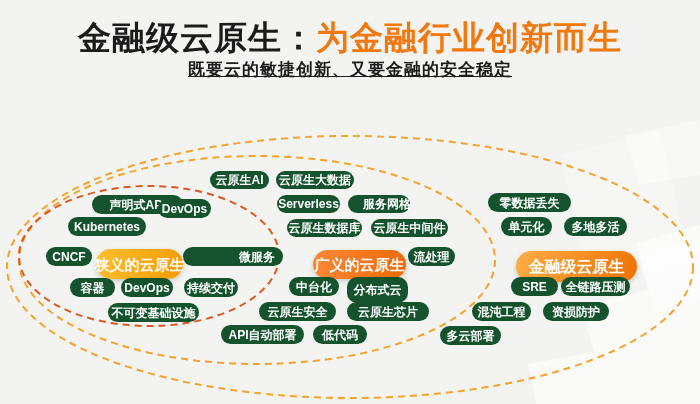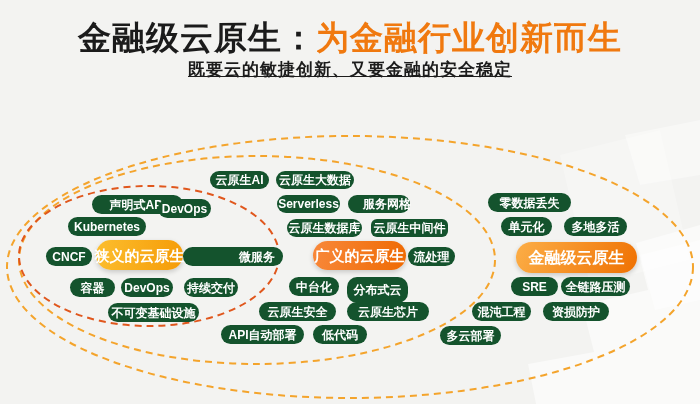--- a/index.html
+++ b/index.html
@@ -26,20 +26,21 @@
   
   .pill{
     position:absolute;display:flex;align-items:center;justify-content:center;
     background:#14532d;color:#ffffff;border-radius:10px;
     font-size:12px;font-weight:bold;white-space:nowrap;line-height:1;
   }
   .pill-center{
     position:absolute;display:flex;align-items:center;justify-content:center;
     color:#ffffff;border-radius:16px;font-weight:800;white-space:nowrap;line-height:1;
     box-shadow:0 2px 5px rgba(0,0,0,0.18);
+    margin-top:9px;
   }
   .pc-narrow{background:linear-gradient(100deg,#fcbe2e 0%,#f59b07 100%);font-size:15px;}
   .pc-broad{background:linear-gradient(100deg,#f8883a 0%,#ef6a02 100%);font-size:15px;}
   .pc-financial{background:linear-gradient(115deg,#fcae47 0%,#ef7102 100%);font-size:16px;}
 </style>
 </head>
 <body>
 
 <svg class="bg-decor" viewBox="0 0 700 404">
   <polygon points="700,225 636,243 648,290 582,305 594,352 528,364 536,404 700,404" fill="#ffffff" opacity="0.55"></polygon>
@@ -68,21 +69,21 @@
 <div class="pill" style="left:70px;top:278px;width:45px;height:19px;">容器</div>
 <div class="pill" style="left:121px;top:278px;width:52px;height:19px;">DevOps</div>
 <div class="pill" style="left:184px;top:278px;width:54px;height:19px;">持续交付</div>
 <div class="pill" style="left:108px;top:303px;width:91px;height:19px;">不可变基础设施</div>
 
 <div class="pill" style="left:210px;top:171px;width:59px;height:18px;">云原生AI</div>
 <div class="pill" style="left:276px;top:171px;width:78px;height:18px;">云原生大数据</div>
 <div class="pill" style="left:277px;top:195px;width:63px;height:18px;">Serverless</div>
 <div class="pill" style="left:348px;top:195px;width:46px;height:18px;padding-left:16px;">服务网格</div>
 <div class="pill" style="left:287px;top:219px;width:75px;height:18px;">云原生数据库</div>
-<div class="pill" style="left:371px;top:219px;width:77px;height:18px;border-radius:6px;">云原生中间件</div>
+<div class="pill" style="left:371px;top:219px;width:77px;height:18px;">云原生中间件</div>
 <div class="pill-center pc-broad" style="left:313px;top:241px;width:93px;height:29px;">广义的云原生</div>
 <div class="pill" style="left:408px;top:247px;width:47px;height:19px;">流处理</div>
 <div class="pill" style="left:289px;top:277px;width:50px;height:19px;">中台化</div>
 <div class="pill" style="left:347px;top:277px;width:61px;height:26px;">分布式云</div>
 <div class="pill" style="left:259px;top:302px;width:77px;height:19px;">云原生安全</div>
 <div class="pill" style="left:347px;top:302px;width:82px;height:19px;">云原生芯片</div>
 <div class="pill" style="left:221px;top:325px;width:83px;height:19px;">API自动部署</div>
 <div class="pill" style="left:313px;top:325px;width:54px;height:19px;">低代码</div>
 
 <div class="pill" style="left:488px;top:193px;width:83px;height:19px;">零数据丢失</div>

